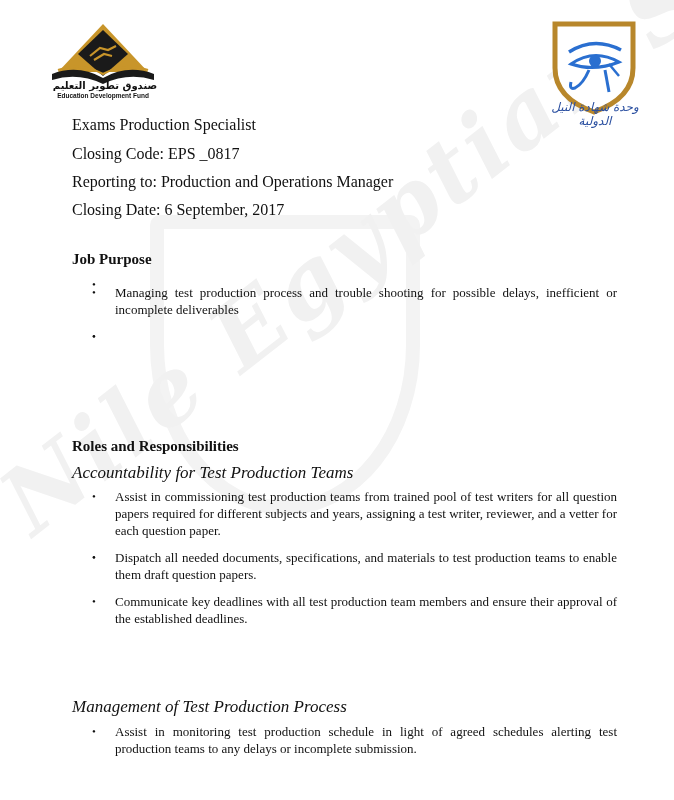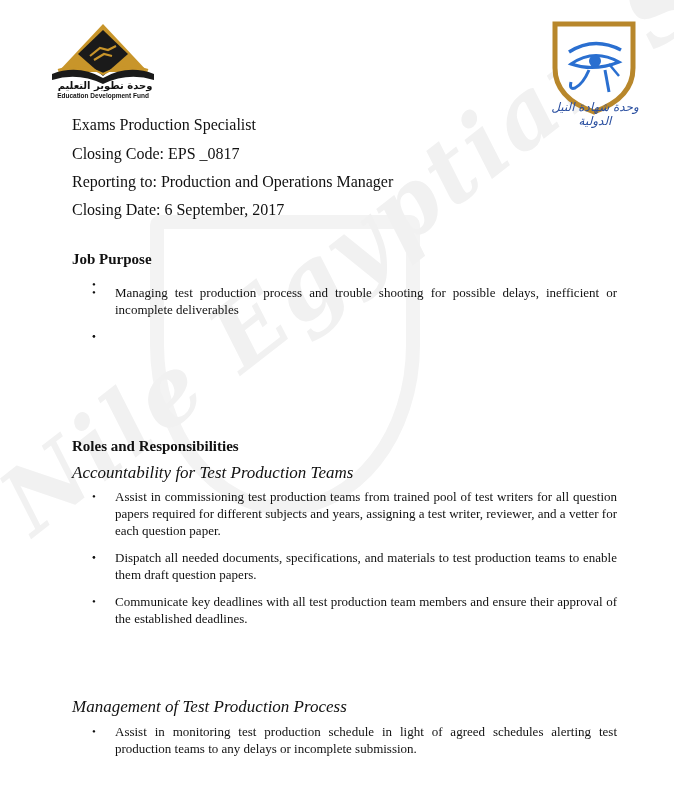--- a/index.html
+++ b/index.html
@@ -65,21 +65,21 @@
 <svg class="logo-left" viewBox="0 0 118 78">
 
   <polygon points="59,4 104,52 14,52" fill="#c8952a"></polygon>
 
   <polygon points="59,10 84,34 59,56 34,34" fill="#1a1a1a"></polygon>
   <path d="M46,36 L56,28 L64,30 L72,26 M50,40 L60,34 L68,36" stroke="#c8952a" stroke-width="2.2" fill="none"></path>
 
   <path d="M8,54 Q34,44 59,58 Q84,44 110,54 L110,60 Q84,52 59,64 Q34,52 8,60 Z" fill="#1a1a1a"></path>
   <path d="M14,50 Q36,42 59,54 Q82,42 104,50" stroke="#c8952a" stroke-width="2" fill="none"></path>
 </svg>
-<div class="edf-ar">وحدة تطوير التعليم</div>
+<div class="edf-ar">صندوق تطوير التعليم</div>
 <div class="edf-en">Education Development Fund</div>
 
 <svg class="logo-right" viewBox="0 0 98 100">
   <path d="M10,6 L88,6 L88,50 Q88,80 49,94 Q10,80 10,50 Z" fill="#ffffff" stroke="#b8872b" stroke-width="5"></path>
 
   <path d="M24,34 Q49,18 76,32" stroke="#2a6fd0" stroke-width="3.5" fill="none"></path>
   <path d="M26,46 Q49,30 74,44 Q49,54 26,46 Z" fill="none" stroke="#2a6fd0" stroke-width="3"></path>
   <circle cx="50" cy="43" r="6" fill="#2a6fd0"></circle>
   <path d="M44,52 Q38,66 30,70 Q24,72 26,64" stroke="#2a6fd0" stroke-width="3" fill="none"></path>
   <path d="M60,52 L64,74" stroke="#2a6fd0" stroke-width="3" fill="none"></path>

